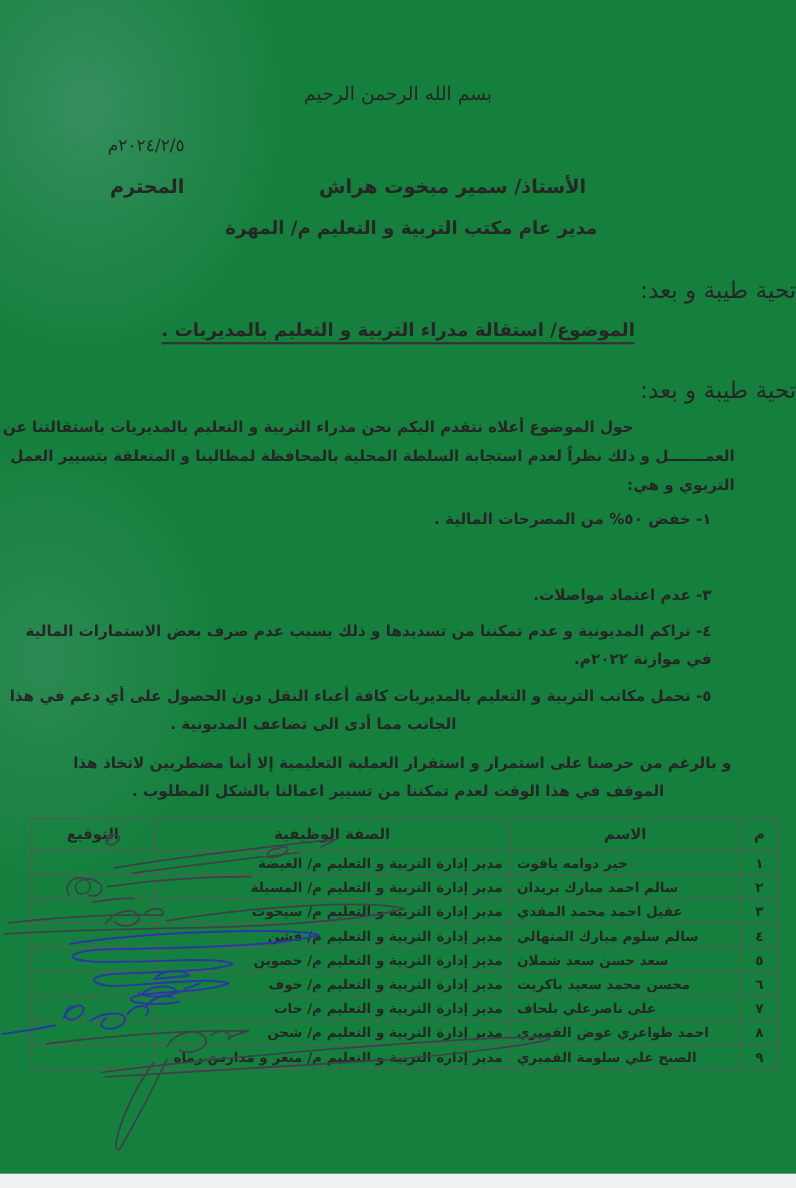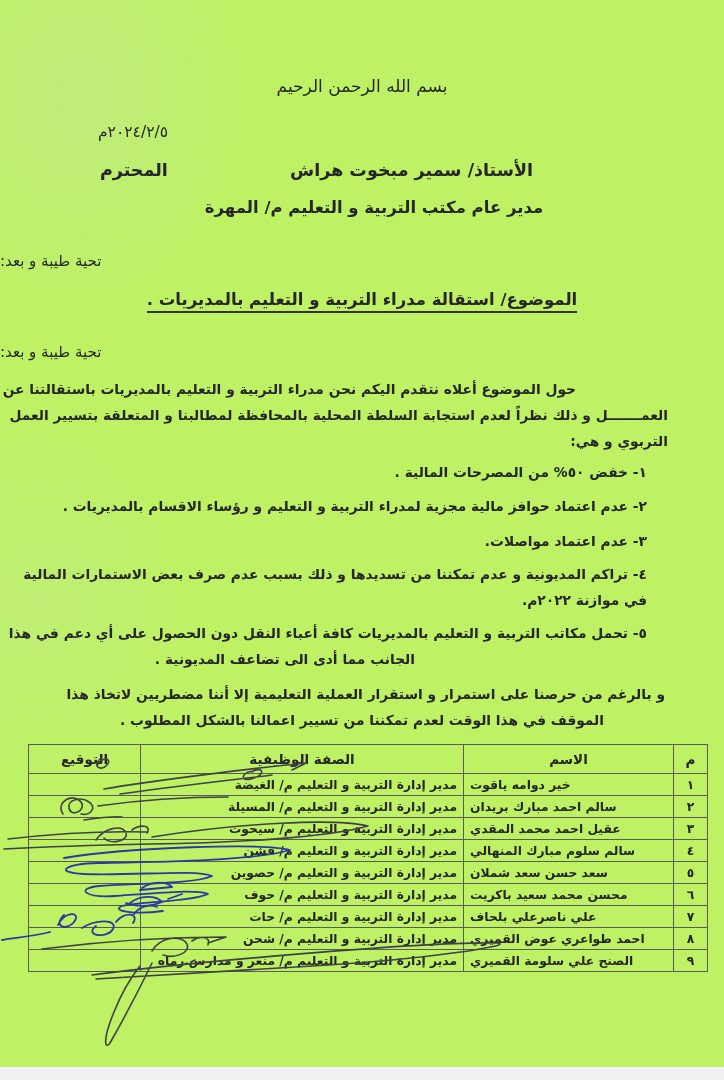--- a/index.html
+++ b/index.html
@@ -1,32 +1,32 @@
 <!DOCTYPE html>
 <html lang="ar" dir="rtl"><head>
 <meta charset="utf-8">
 <style>
   html,body{margin:0;padding:0;background:#ffffff;}
   .page{
     position:relative;width:724px;height:1080px;overflow:hidden;
-    background:#bef264;color:#262626;
+    background:#15803d;color:#262626;
     font-family:"DejaVu Sans",sans-serif;direction:rtl;
   }
   .tint{position:absolute;pointer-events:none;}
   .tint1{left:0;top:0;width:260px;height:320px;
     background:radial-gradient(ellipse at 30% 30%,rgba(198,206,236,0.18),rgba(255,255,255,0) 70%);}
   .tint2{left:0;top:400px;width:200px;height:400px;
     background:radial-gradient(ellipse at 20% 50%,rgba(205,212,238,0.12),rgba(255,255,255,0) 70%);}
   .bottom-band{position:absolute;left:0;bottom:0;width:100%;height:13px;background:#eff0f1;}
   .line{position:absolute;white-space:nowrap;}
   .bismillah{top:76px;left:0;width:100%;text-align:center;font-size:17px;}
   .date{top:123px;left:98px;width:130px;font-size:15.5px;text-align:left;}
   .addr-row{top:160px;left:100px;width:433px;display:flex;justify-content:space-between;font-weight:700;font-size:17.5px;}
   .addr-title{top:198px;left:174px;width:400px;text-align:center;font-weight:700;font-size:16.5px;}
-  .greet{left:0;width:100%;text-align:left;font-size:15px;}
+  .greet{left:0;width:100%;text-align:right;font-size:21px;}
   .greet1{top:252px;}
   .greet2{top:343px;}
   .subject{top:290px;left:0;width:100%;text-align:center;font-weight:700;font-size:16.5px;}
   .subject span{border-bottom:2px solid #333;padding-bottom:2px;}
   .body-text{font-weight:700;font-size:13.8px;text-align:right;}
   .intro1{top:381px;right:56px;padding-left:0;padding-right:92px;}
   .intro2{top:407px;right:56px;}
   .intro3{top:433px;right:56px;}
   .d1{top:464px;right:77px;margin-left:28px;}
   .d2{top:498px;right:77px;}
@@ -78,21 +78,20 @@
     <span>الموضوع/ استقالة مدراء التربية و التعليم بالمديريات .</span>
   </div>
 
   <div class="line greet greet2">تحية طيبة و بعد:</div>
 
   <div class="line body-text intro1">حول الموضوع أعلاه نتقدم اليكم نحن مدراء التربية و التعليم بالمديريات باستقالتنا عن</div>
   <div class="line body-text intro2">العمـــــــل و ذلك نظراً لعدم استجابة السلطة المحلية بالمحافظة لمطالبنا و المتعلقة بتسيير العمل</div>
   <div class="line body-text intro3">التربوي و هي:</div>
 
   <div class="line body-text d1">١- خفض ٥٠% من المصرحات المالية .</div>
-  <div class="line body-text d2">٢- عدم اعتماد حوافز مالية مجزية لمدراء التربية و التعليم و رؤساء الاقسام بالمديريات .</div>
   <div class="line body-text d3">٣- عدم اعتماد مواصلات.</div>
   <div class="line body-text d4a">٤- تراكم المديونية و عدم تمكننا من تسديدها و ذلك بسبب عدم صرف بعض الاستمارات المالية</div>
   <div class="line body-text d4b">في موازنة ٢٠٢٢م.</div>
   <div class="line body-text d5a">٥- تحمل مكاتب التربية و التعليم بالمديريات كافة أعباء النقل دون الحصول على أي دعم في هذا</div>
   <div class="line body-text d5b">الجانب مما أدى الى تضاعف المديونية .</div>
 
   <div class="line body-text cl2">الموقف في هذا الوقت لعدم تمكننا من تسيير اعمالنا بالشكل المطلوب .</div>
   <div class="line body-text cl1">و بالرغم من حرصنا على استمرار و استقرار العملية التعليمية إلا أننا مضطريين لاتخاذ هذا</div>
 
   <table class="roster">

